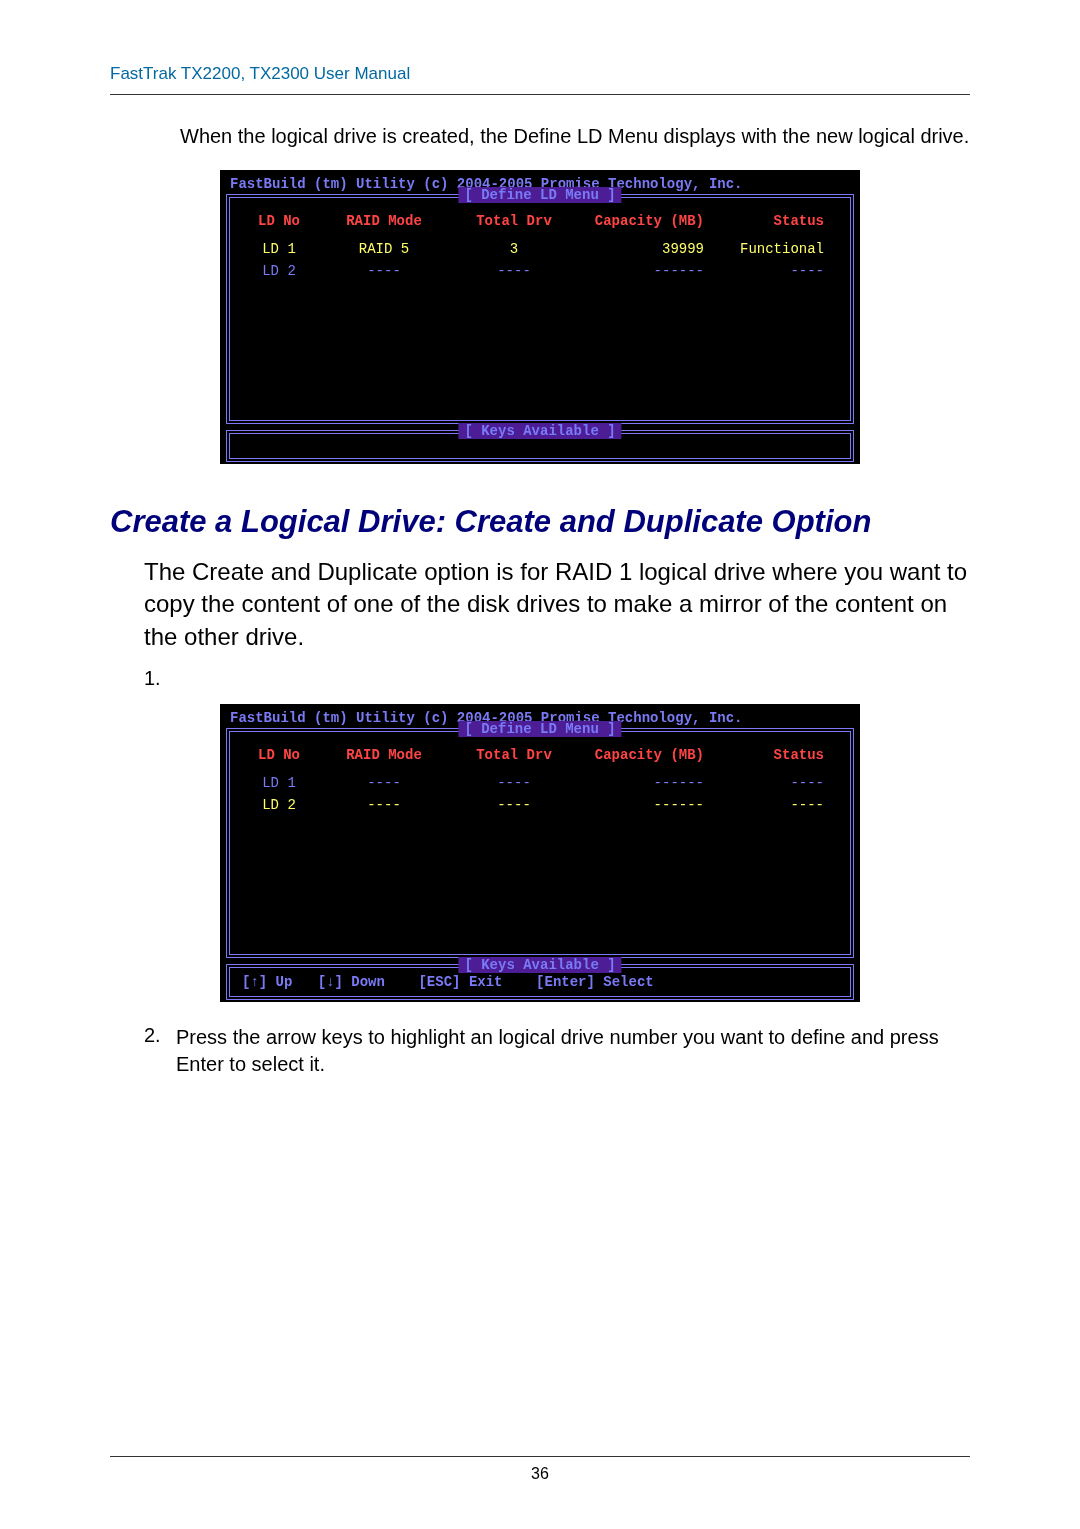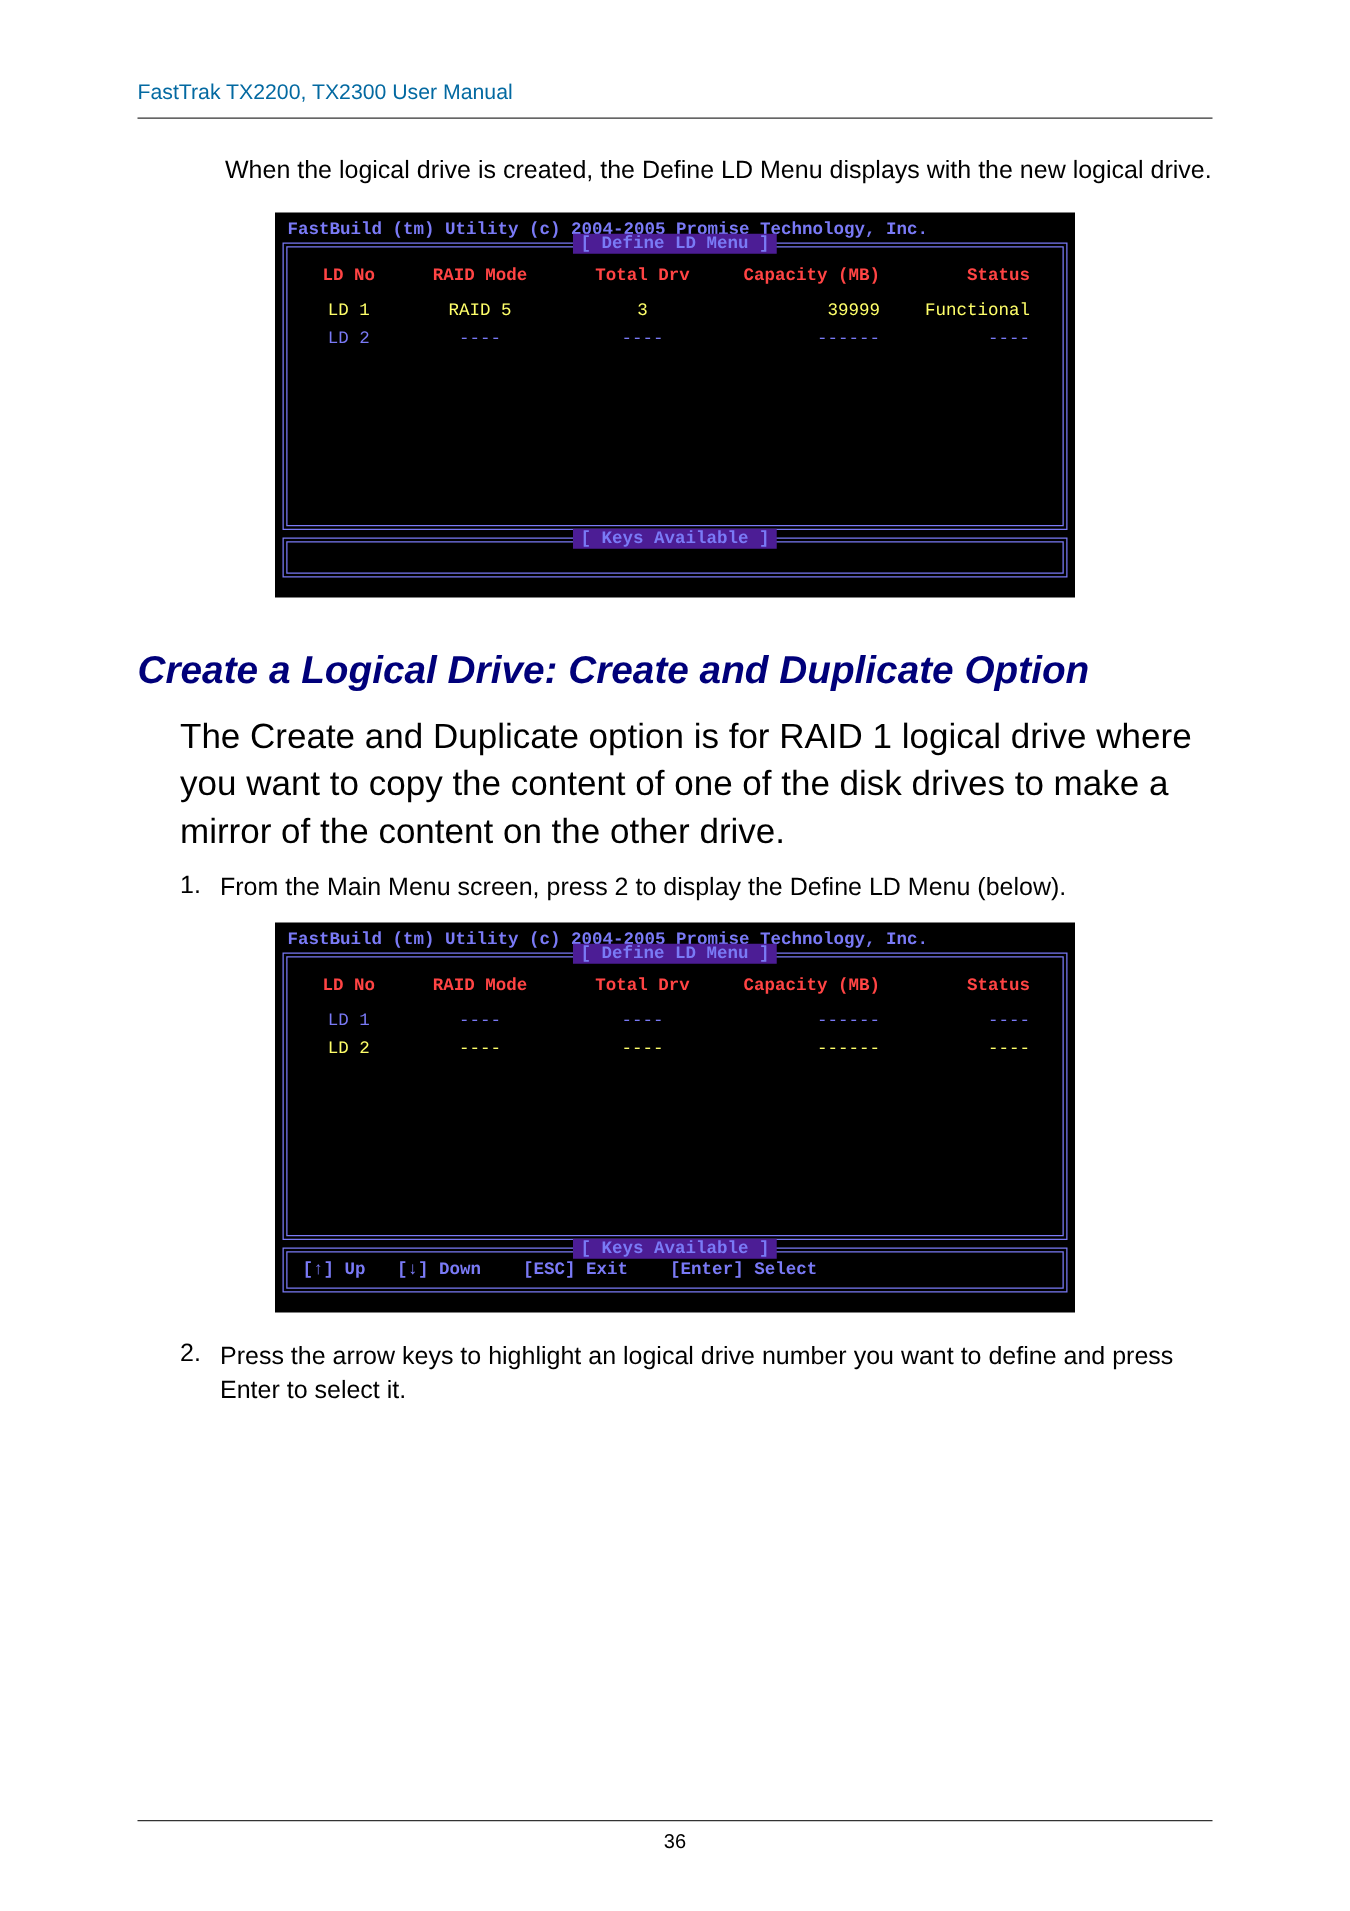--- a/index.html
+++ b/index.html
@@ -26,21 +26,21 @@
     color: #000;
   }
   .section-title {
     font-size: 31px;
     font-weight: bold;
     font-style: italic;
     color: #00007a;
     margin: 40px 0 16px 0;
   }
   .body-text {
-    font-size: 28px;
+    font-size: 24px;
     line-height: 1.35;
     margin-left: 34px;
     margin-bottom: 14px;
   }
   .step {
     display: flex;
     margin-left: 34px;
     margin-bottom: 14px;
   }
   .step-num {
@@ -51,21 +51,21 @@
   .step-body {
     font-size: 20px;
     line-height: 1.35;
   }
 
   
   .bios {
     width: 640px;
     margin: 10px auto 22px auto;
     background: #000;
-    padding: 6px 2px 16px 2px;
+    padding: 6px 2px 2px 2px;
     font-family: "Courier New", Courier, monospace;
     font-size: 14px;
     color: #7a7af6;
     position: relative;
   }
   .bios .topline {
     color: #7a7af6;
     padding: 0 8px 2px 8px;
     font-weight: bold;
     white-space: nowrap;
@@ -164,21 +164,20 @@
       <div class="bios-frame-title">[ Keys Available ]</div>
     </div>
   </div>
 
   <h2 class="section-title">Create a Logical Drive: Create and Duplicate Option</h2>
 
   <p class="body-text">The Create and Duplicate option is for RAID 1 logical drive where you want to copy the content of one of the disk drives to make a mirror of the content on the other drive.</p>
 
   <div class="step">
     <div class="step-num">1.</div>
-    <div class="step-body">From the Main Menu screen, press 2 to display the Define LD Menu (below).</div>
   </div>
 
   <div class="bios">
     <div class="topline">FastBuild (tm) Utility (c) 2004-2005 Promise Technology, Inc.</div>
     <div class="bios-frame">
       <div class="bios-frame-title">[ Define LD Menu ]</div>
       <div class="bios-row hdr">
         <span class="col-ld">LD No</span>
         <span class="col-raid">RAID Mode</span>
         <span class="col-drv">Total Drv</span>

